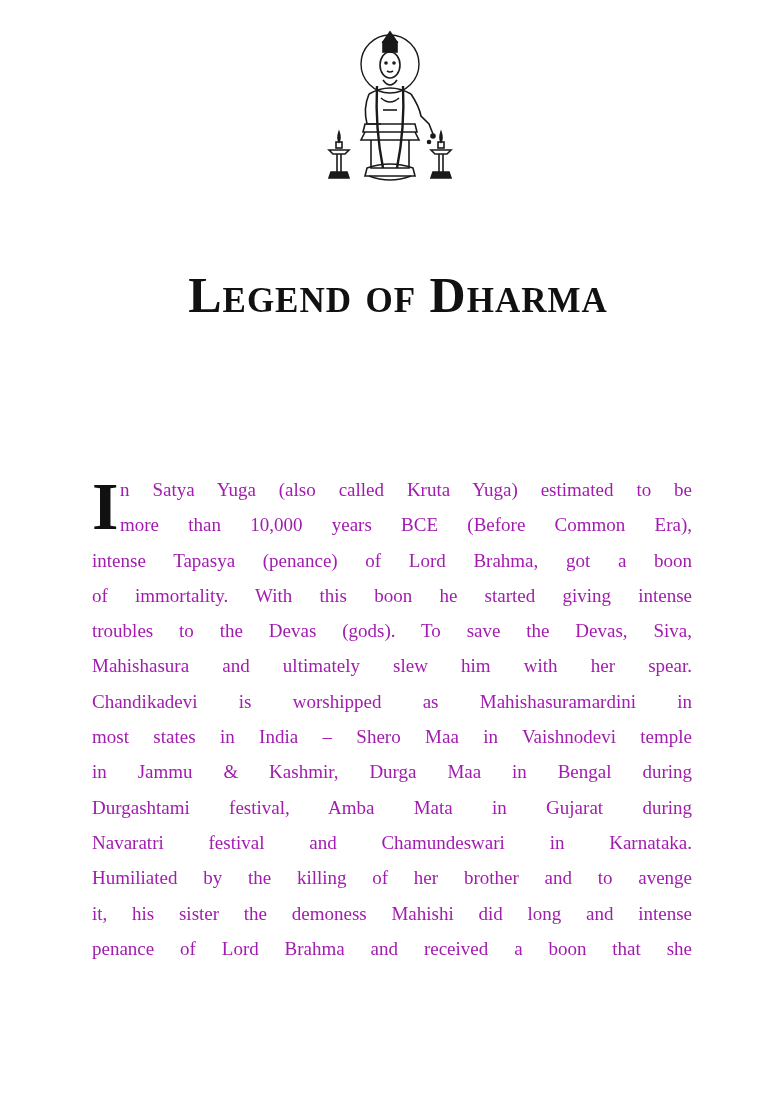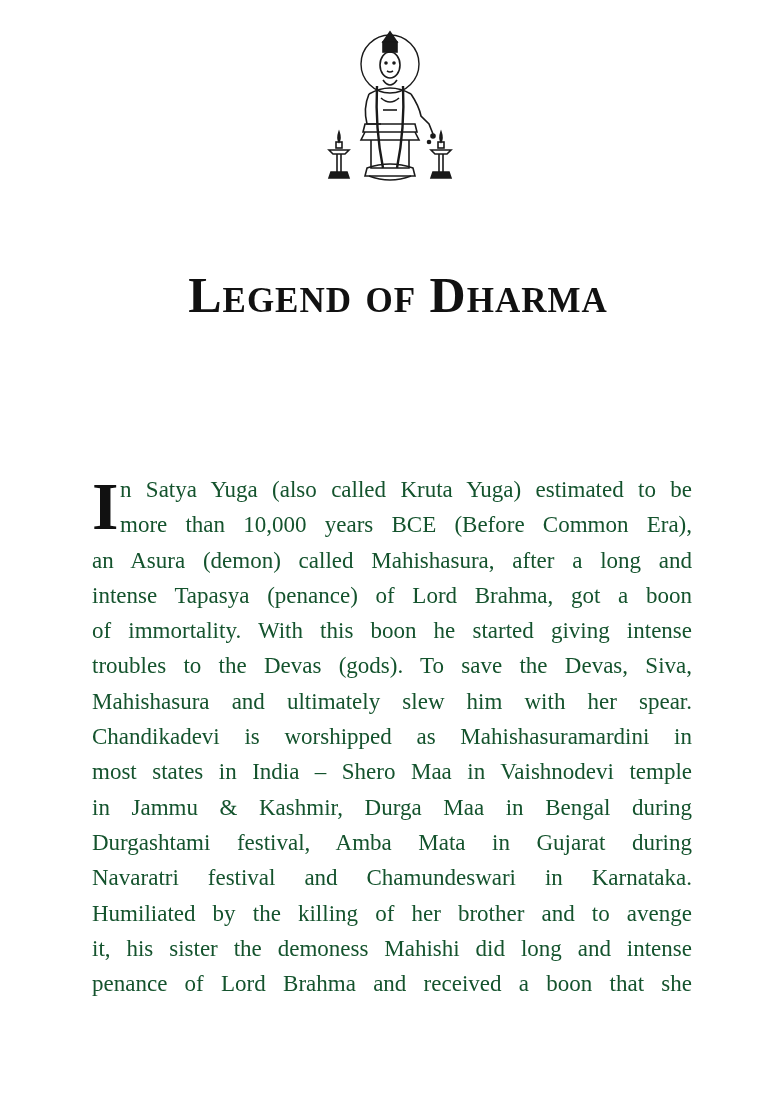--- a/index.html
+++ b/index.html
@@ -16,21 +16,21 @@
     position: absolute; left: 8px; top: 232px; width: 780px;
     text-align: center;
     font-family: "Liberation Serif", "DejaVu Serif", serif;
     font-variant: small-caps;
     font-size: 50px; line-height: 58px; letter-spacing: 1px;
     color: #111;
   }
   .title .line { display: block; white-space: nowrap; }
   .body-text {
     position: absolute; left: 92px; top: 472px; width: 600px;
-    font-size: 23px; line-height: 35.3px; color: #14532d;
+    font-size: 19px; line-height: 35.3px; color: #a21caf;
   }
   .body-text .ln {
     display: block; white-space: nowrap;
     text-align: justify; text-align-last: justify;
     height: 35.3px;
   }
   .dropcap {
     position: absolute; left: 92px; top: 476px;
     font-size: 68px; line-height: 60px; font-weight: bold; color: #111;
     font-family: "Liberation Serif", "DejaVu Serif", serif;
@@ -89,21 +89,20 @@
 
 <h1 class="title">
   <span class="line">Legend of Dharma</span>
 </h1>
 
 <span class="dropcap">I</span>
 
 <div class="body-text">
   <span class="ln indent">n Satya Yuga (also called Kruta Yuga) estimated to be</span>
   <span class="ln indent">more than 10,000 years BCE (Before Common Era),</span>
-  <span class="ln">an Asura (demon) called Mahishasura, after a long and</span>
   <span class="ln">intense Tapasya (penance) of Lord Brahma, got a boon</span>
   <span class="ln">of immortality. With this boon he started giving intense</span>
   <span class="ln">troubles to the Devas (gods). To save the Devas, Siva,</span>
   <span class="ln">Mahishasura and ultimately slew him with her spear.</span>
   <span class="ln">Chandikadevi is worshipped as Mahishasuramardini in</span>
   <span class="ln">most states in India – Shero Maa in Vaishnodevi temple</span>
   <span class="ln">in Jammu &amp; Kashmir, Durga Maa in Bengal during</span>
   <span class="ln">Durgashtami festival, Amba Mata in Gujarat during</span>
   <span class="ln">Navaratri festival and Chamundeswari in Karnataka.</span>
   <span class="ln">Humiliated by the killing of her brother and to avenge</span>

